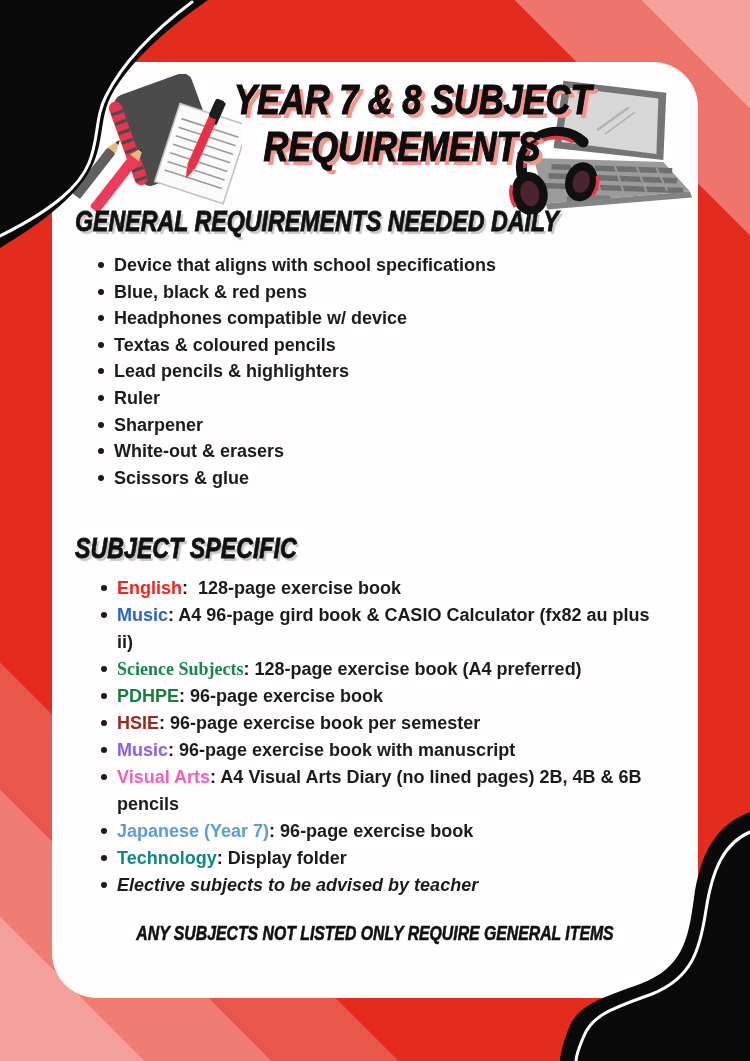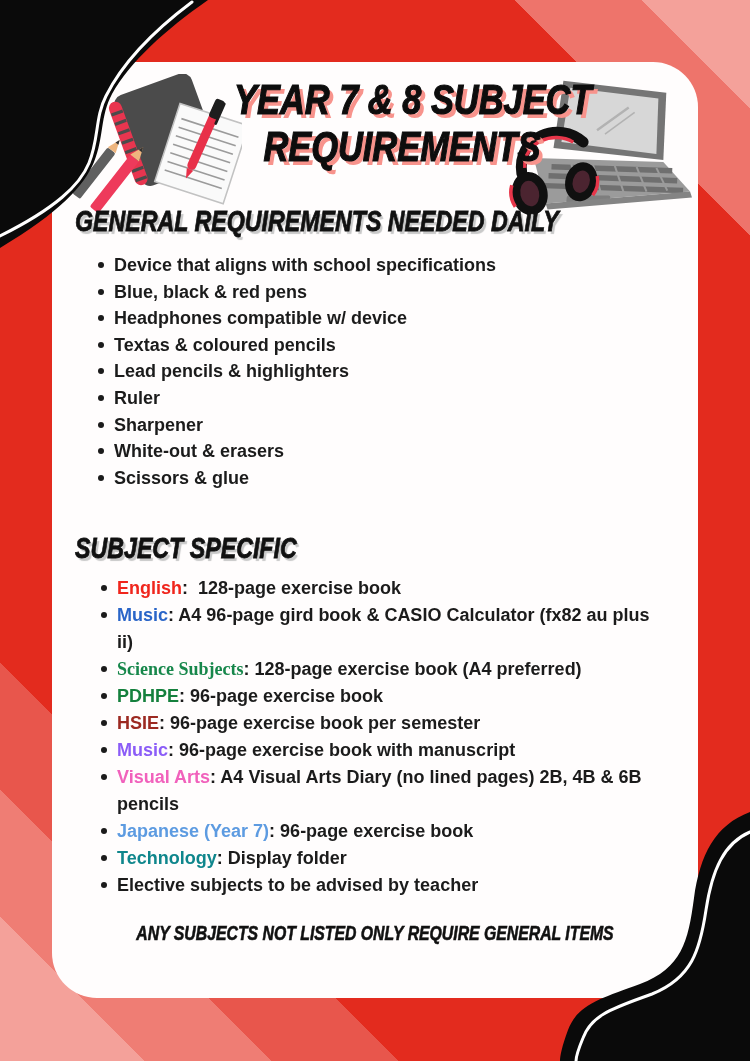--- a/index.html
+++ b/index.html
@@ -36,21 +36,21 @@
   
   .list{position:absolute;margin:0;padding:0;list-style:none;color:#1b1b1b;}
   .list li{position:relative;padding-left:17px;font-size:18px;font-weight:bold;}
   .list li::before{content:"";position:absolute;left:1px;top:10px;width:6px;height:6px;
          border-radius:50%;background:#1b1b1b;}
   .list.general{left:45px;top:190px;width:560px;}
   .list.general li{line-height:26.6px;}
   .list.subject{left:48px;top:513px;width:566px;}
   .list.subject li{line-height:27px;}
   .list .li-text{white-space:pre-wrap;}
-  .list li.italic{}
+  .list li.italic{font-style:italic;}
   .subj-name{font-weight:bold;margin-top:24px;}
   
   .footer{position:absolute;left:0;top:860px;width:646px;text-align:center;
          font-size:20px;font-weight:bold;font-style:italic;color:#111;white-space:nowrap;
          transform:scaleX(0.79);transform-origin:center top;
          -webkit-text-stroke:0.6px #111;}
   
   .deco{position:absolute;}
   .deco.stationery{left:18px;top:12px;width:172px;height:142px;}
   .deco.laptopset{right:4px;top:16px;width:188px;height:148px;}

